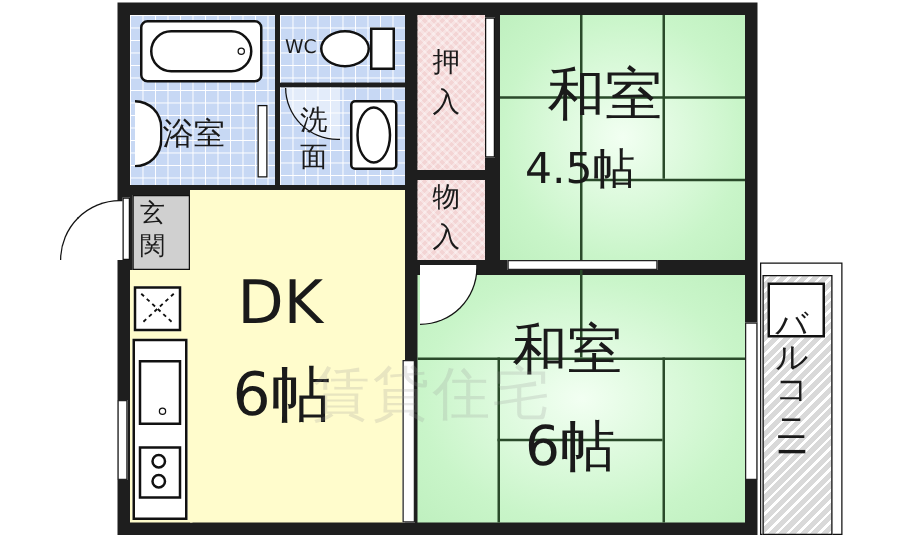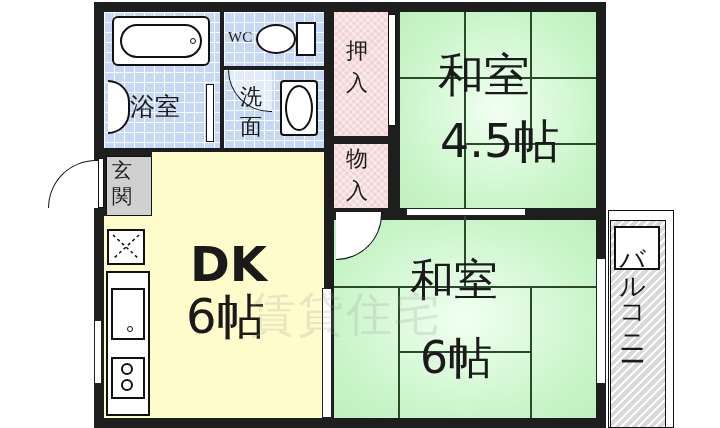--- a/index.html
+++ b/index.html
@@ -27,21 +27,21 @@
 <div class="abs" style="left:112px;top:16px;width:98px;height:50px;background:#fff;border:2px solid #111;border-radius:6px;">
   <div class="abs" style="left:6px;top:6px;width:82px;height:34px;border:2px solid #111;border-radius:18px;"></div>
   <div class="abs" style="left:76px;top:20px;width:6px;height:6px;border:1.5px solid #111;border-radius:50%;"></div>
 </div>
 
 <div class="abs" style="left:108px;top:80px;width:22px;height:54px;border:2px solid #111;border-left:none;border-radius:0 30px 30px 0;background:#fff;"></div>
 <div class="abs" style="left:206px;top:84px;width:8px;height:58px;background:#fff;border:1px solid #111;"></div>
 <div class="label" style="left:130px;top:94px;font-size:25px;">浴室</div>
 
 <div class="abs tile" style="left:224px;top:12px;width:100px;height:54px;"></div>
-<div class="label" style="left:228px;top:30px;font-size:15px;font-family:Liberation Serif, serif;">WC</div>
+<div class="label" style="left:228px;top:30px;font-size:15px;">WC</div>
 <div class="abs" style="left:256px;top:22px;width:60px;height:34px;">
   <div class="abs" style="left:0;top:2px;width:40px;height:30px;background:#fff;border:2px solid #111;border-radius:50%;"></div>
   <div class="abs" style="left:40px;top:0;width:20px;height:34px;background:#fff;border:2px solid #111;"></div>
 </div>
 
 <div class="abs tile" style="left:224px;top:70px;width:100px;height:78px;"></div>
 <div class="abs" style="left:228px;top:70px;width:44px;height:42px;border-bottom:1.5px solid #111;border-left:1.5px solid #111;border-radius:0 0 0 44px;background:rgba(255,255,255,.5);"></div>
 <div class="label" style="left:240px;top:86px;font-size:22px;">洗</div>
 <div class="label" style="left:240px;top:116px;font-size:22px;">面</div>
 <div class="abs" style="left:280px;top:80px;width:38px;height:56px;background:#fff;border:2px solid #111;border-radius:4px;">
@@ -56,32 +56,32 @@
 <div class="abs pink" style="left:334px;top:144px;width:54px;height:64px;"></div>
 <div class="label" style="left:346px;top:148px;font-size:22px;">物</div>
 <div class="label" style="left:346px;top:180px;font-size:22px;">入</div>
 
 <div class="abs tatami" style="left:400px;top:12px;width:196px;height:196px;"></div>
 <div class="tline" style="left:400px;top:77px;width:196px;height:1.5px;"></div>
 <div class="tline" style="left:464px;top:12px;width:1.5px;height:200px;"></div>
 <div class="tline" style="left:464px;top:143px;width:132px;height:1.5px;"></div>
 <div class="tline" style="left:530px;top:12px;width:1.5px;height:131px;"></div>
 <div class="label" style="left:438px;top:52px;font-size:46px;">和室</div>
-<div class="label" style="left:420px;top:118px;font-size:46px;margin-left:20px;">4.5帖</div>
+<div class="label" style="left:420px;top:118px;font-size:34px;">4.5帖</div>
 <div class="window" style="left:406px;top:208px;width:120px;height:8px;"></div>
 
 <div class="abs" style="left:48px;top:160px;width:52px;height:48px;border-top:1.5px solid #111;border-left:1.5px solid #111;border-radius:52px 0 0 0;background:#fff;"></div>
 <div class="abs" style="left:98px;top:158px;width:6px;height:50px;background:#fff;border:1px solid #111;"></div>
 <div class="abs" style="left:106px;top:156px;width:46px;height:60px;background:#d0d0d0;border:1px solid #111;"></div>
 <div class="label" style="left:112px;top:160px;font-size:20px;">玄</div>
 <div class="label" style="left:112px;top:186px;font-size:20px;">関</div>
 
 <div class="abs dk" style="left:152px;top:152px;width:172px;height:266px;"></div>
 <div class="abs dk" style="left:104px;top:216px;width:50px;height:202px;"></div>
-<div class="label" style="left:190px;top:240px;font-size:48px;font-weight:bold;">DK</div>
+<div class="label" style="left:190px;top:218px;font-size:48px;">DK</div>
 <div class="label" style="left:186px;top:292px;font-size:48px;">6帖</div>
 
 <div class="abs" style="left:107px;top:229px;width:38px;height:36px;background:#fff;border:2px solid #111;">
   <svg width="34" height="32" style="position:absolute;left:0;top:0">
       <line x1="4" y1="4" x2="30" y2="28" stroke="#111" stroke-dasharray="3,3" stroke-width="1.5"></line>
       <line x1="30" y1="4" x2="4" y2="28" stroke="#111" stroke-dasharray="3,3" stroke-width="1.5"></line>
     </svg>
 </div>
 
 <div class="abs" style="left:106px;top:271px;width:44px;height:145px;background:#fff;border:2px solid #111;"></div>

